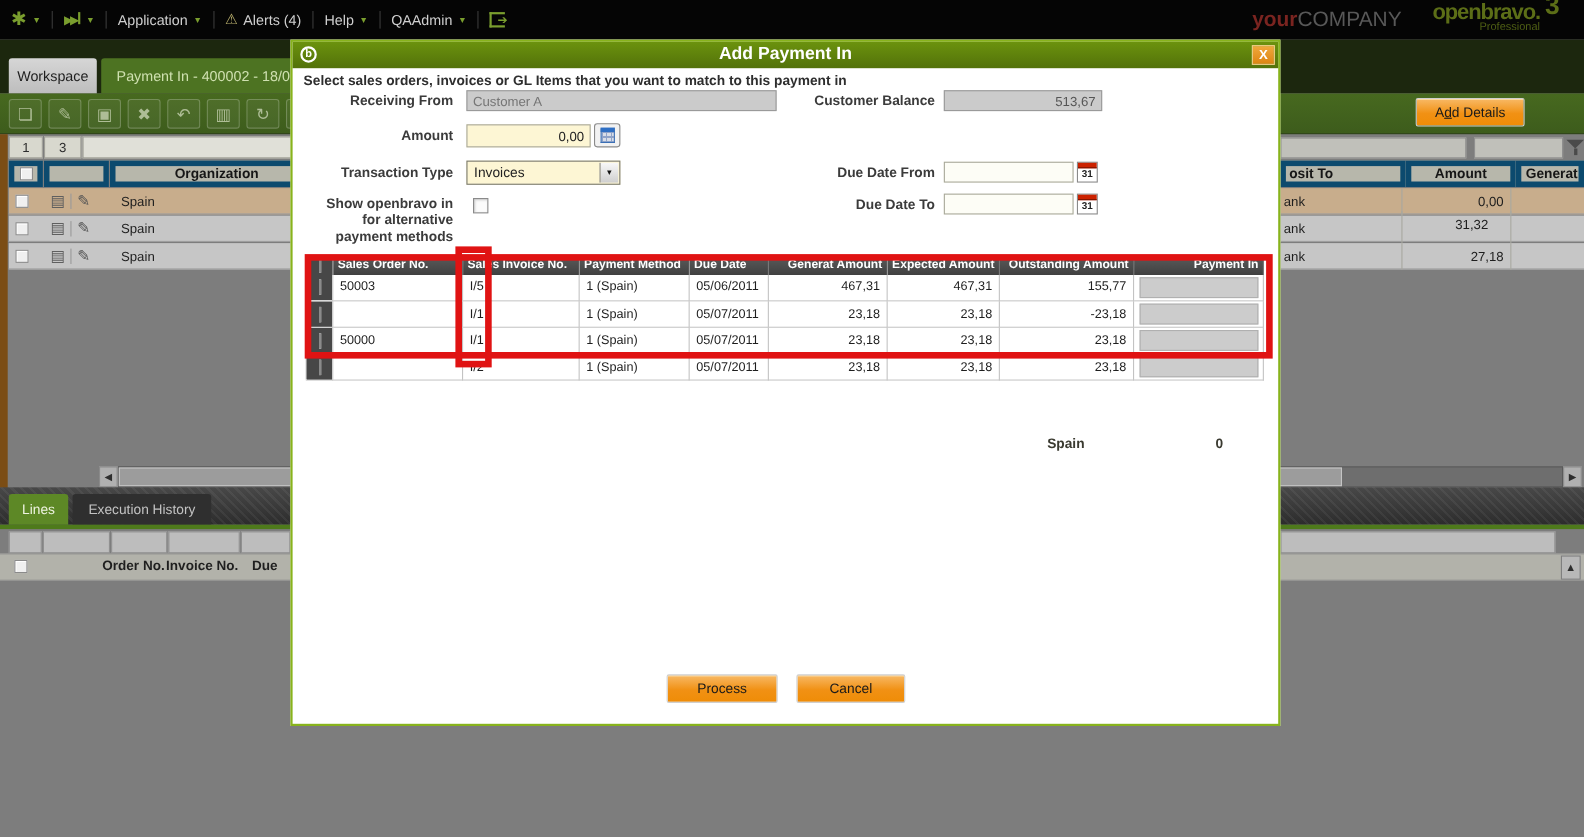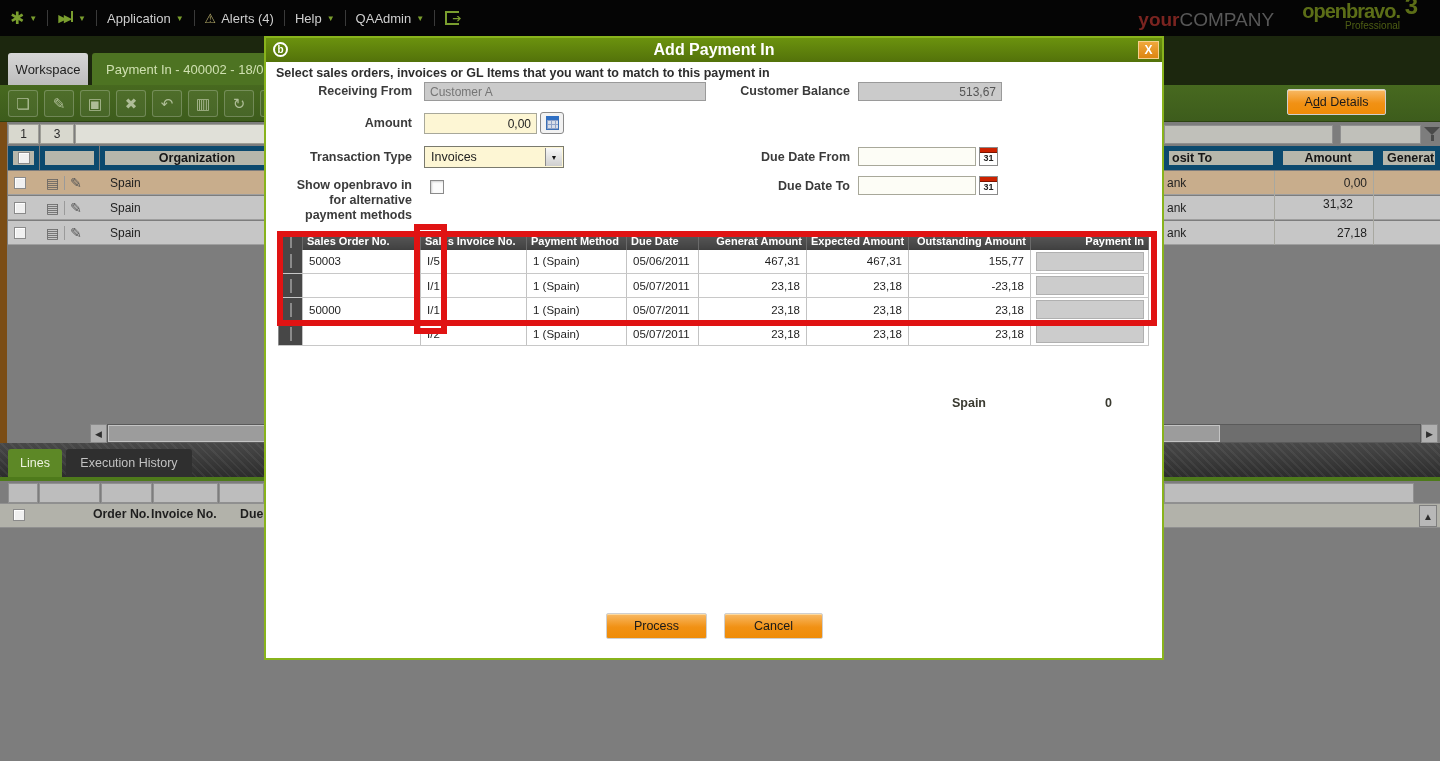--- a/index.html
+++ b/index.html
@@ -288,21 +288,21 @@
   <div class="bfilter" style="left:39px;width:61px"></div>
   <div class="bfilter" style="left:101px;width:51px"></div>
   <div class="bfilter" style="left:153px;width:65px"></div>
   <div class="bfilter" style="left:219px;width:45px"></div>
   <div class="bfilter" style="left:1164px;width:250px"></div>
 
   <div class="abs bhead"></div>
   <span class="cbx abs" style="left:13px;top:509px"></span>
   <span class="bhead-label" style="left:93px">Order No.</span>
   <span class="bhead-label" style="left:151px">Invoice No.</span>
-  <span class="bhead-label" style="left:240px">Due</span>
+  <span class="bhead-label" style="left:229px">Due</span>
   <div class="abs up-btn">
       <span>▲</span>
     </div>
 
   <div class="abs dialog">
     <div class="dlg-head">
       <span class="ob-mark">b</span>
       <span class="dlg-title">Add Payment In</span>
       <span class="dlg-close">
           <span>X</span>

